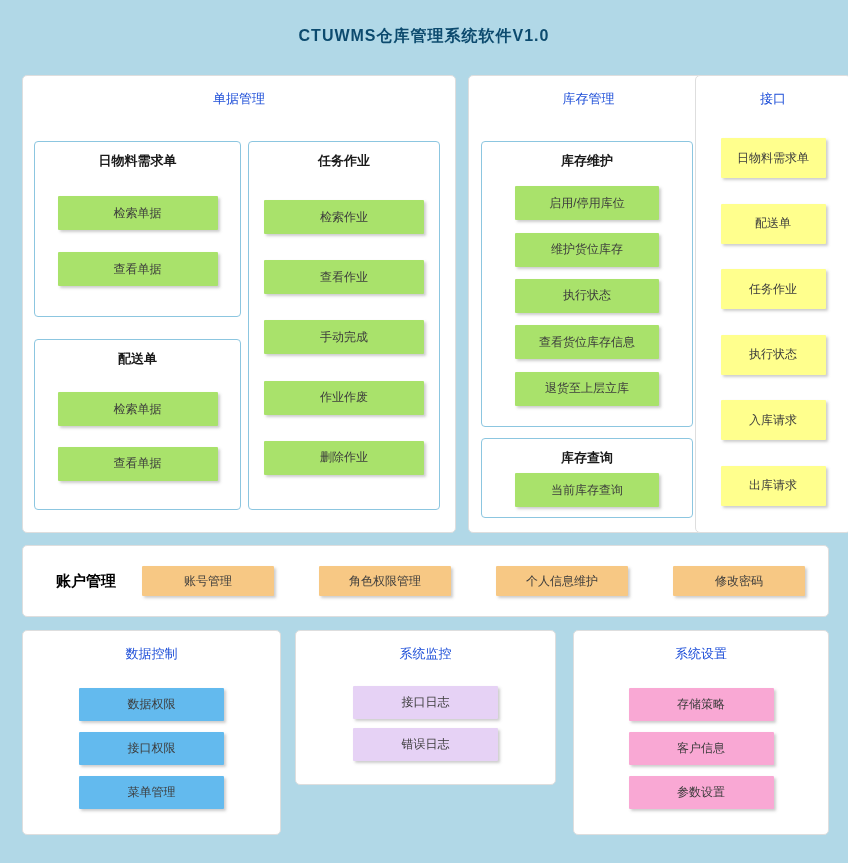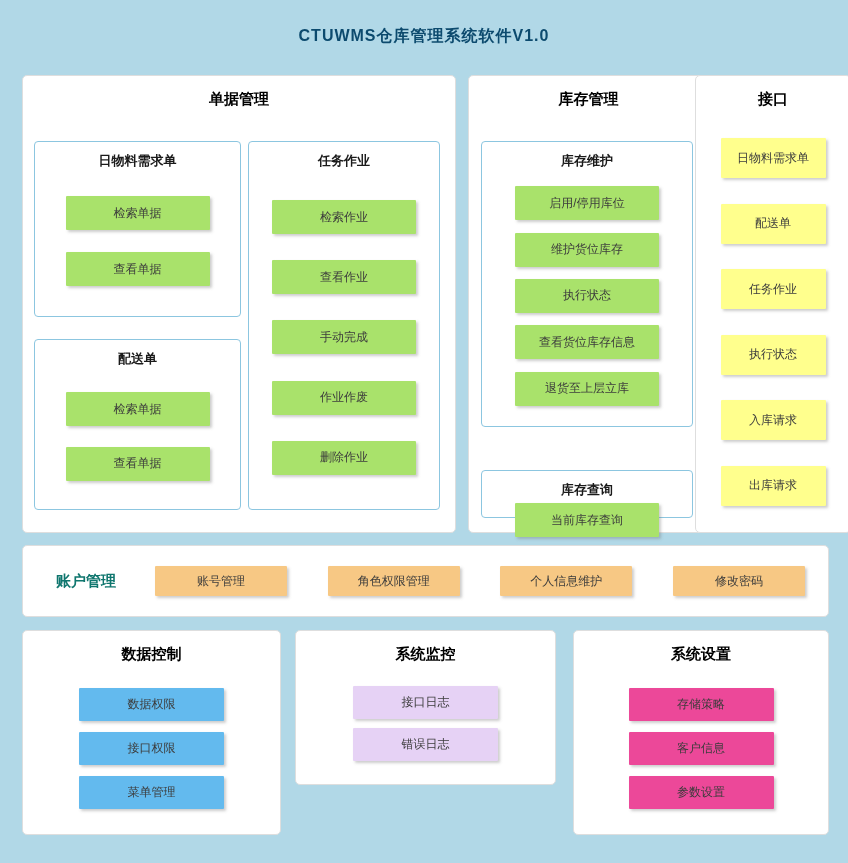--- a/index.html
+++ b/index.html
@@ -30,23 +30,23 @@
     background: #ffffff;
     border: 1px solid #dedede;
     border-radius: 5px;
   }
 
   .panel-title {
     position: absolute;
     top: 14px; left: 0;
     width: 100%;
     text-align: center;
-    font-size: 15px;
-    font-weight: bold;
-    color: #000000;
+    font-size: 13px;
+    font-weight: normal;
+    color: #1d4ed8;
   }
 
   
   .group {
     border: 1px solid #8cc6e0;
     border-radius: 4px;
     background: #ffffff;
     display: flex;
     flex-direction: column;
     min-height: 0;
@@ -76,27 +76,27 @@
     font-family: inherit;
     font-size: 12px;
     color: #3c3c3c;
     display: flex;
     align-items: center;
     justify-content: center;
     box-shadow: 2px 2px 3px rgba(110,110,110,0.35);
     border-radius: 1px;
     white-space: nowrap;
   }
-  .btn.green  { background: #a9e26b; width: 144px; height: 34px; }
+  .btn.green  { background: #a9e26b; width: 160px; height: 34px; }
   .btn.green.narrow { width: 144px; }
   .btn.yellow { background: #ffff8d; width: 105px; height: 40px; }
   .btn.orange { background: #f7c884; width: 132px; height: 30px; }
   .btn.blue   { background: #63baee; width: 145px; height: 33px; }
   .btn.purple { background: #e6d2f5; width: 145px; height: 33px; }
-  .btn.pink   { background: #ec4899; width: 145px; height: 33px; }
+  .btn.pink   { background: #f9a8d4; width: 145px; height: 33px; }
 
   
   .panel-document { left: 22px; top: 75px; width: 434px; height: 458px; }
   .doc-body {
     position: absolute;
     left: 11px; top: 65px; right: 15px; bottom: 22px;
     display: flex;
     gap: 7px;
   }
   .doc-left { width: 207px; display: flex; flex-direction: column; gap: 22px; }
@@ -107,45 +107,45 @@
   
   .panel-inventory { left: 468px; top: 75px; width: 241px; height: 458px; padding-left: 28px; }
   .inv-body {
     position: absolute;
     left: 12px; top: 65px; right: 15px; bottom: 14px;
     display: flex;
     flex-direction: column;
     gap: 11px;
   }
   .group-maintain { height: 286px; }
-  .group-query { flex: 1; margin-top: 32px; }
+  .group-query { flex: 1; }
 
   
   .panel-interface { left: 695px; top: 75px; width: 156px; height: 458px; }
   .iface-body {
     position: absolute;
     left: 0; right: 0; top: 62px; bottom: 26px;
     display: flex;
     flex-direction: column;
     align-items: center;
     justify-content: space-between;
   }
 
   
   .panel-account {
     left: 22px; top: 545px; width: 807px; height: 72px;
     display: flex;
     align-items: center;
   }
   .account-title {
-    width: 132px;
+    width: 119px;
     padding-left: 33px;
     font-size: 15px;
     font-weight: bold;
-    color: #0f766e;
+    color: #000000;
     white-space: nowrap;
   }
   .account-buttons {
     flex: 1;
     display: flex;
     justify-content: space-between;
     align-items: center;
     padding-right: 23px;
   }
 

